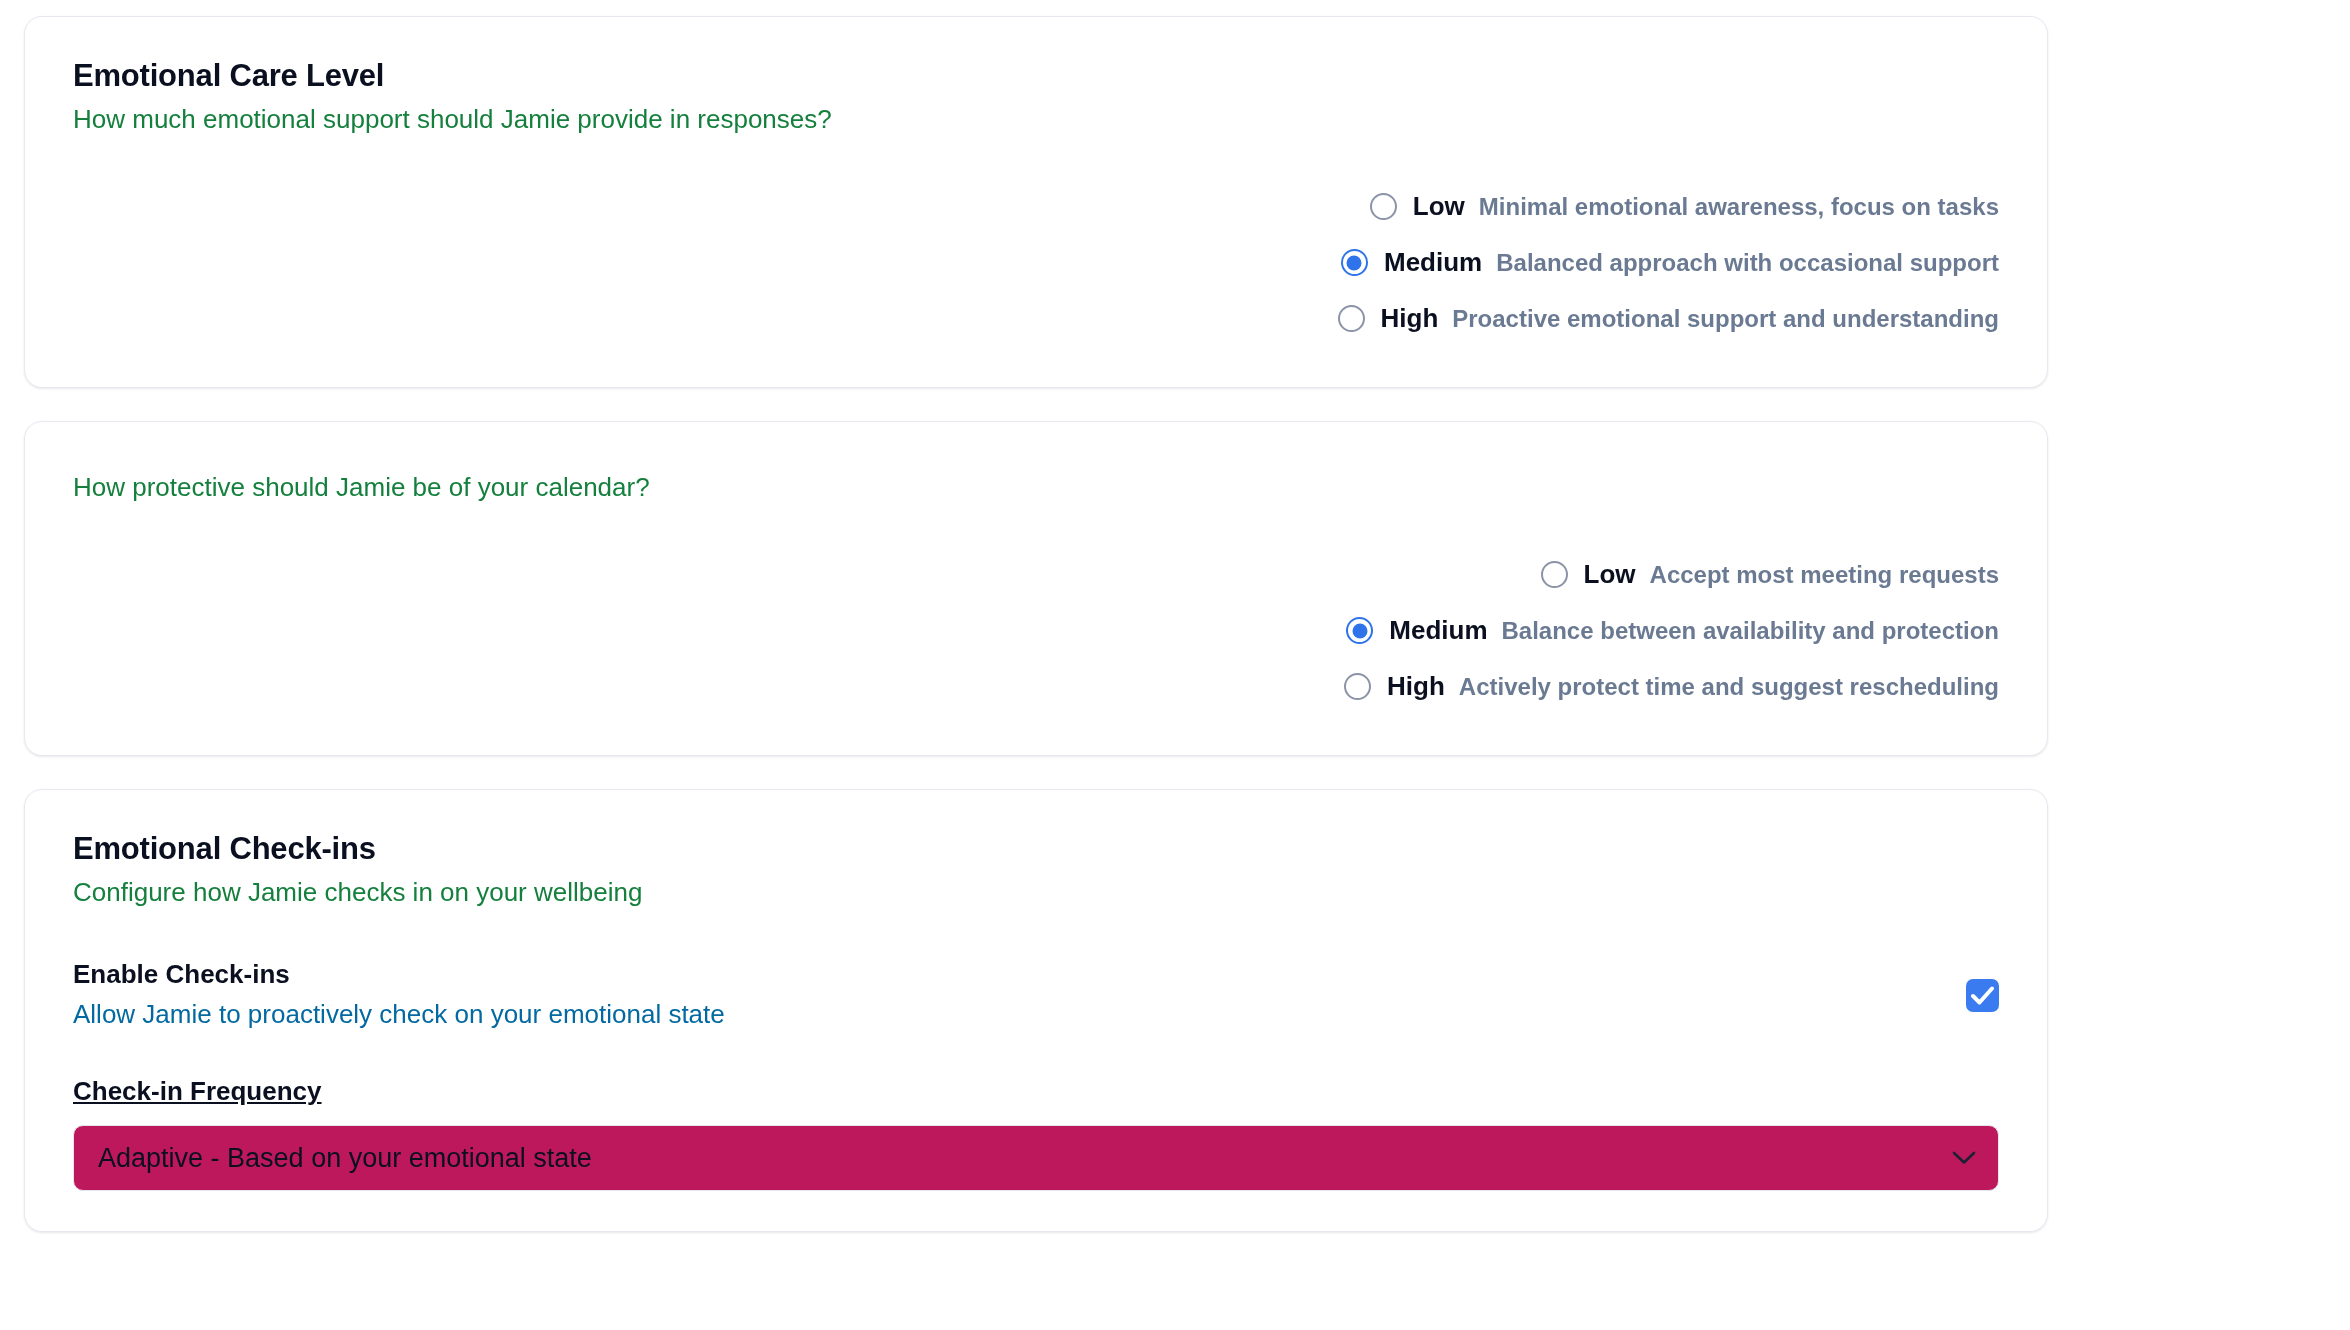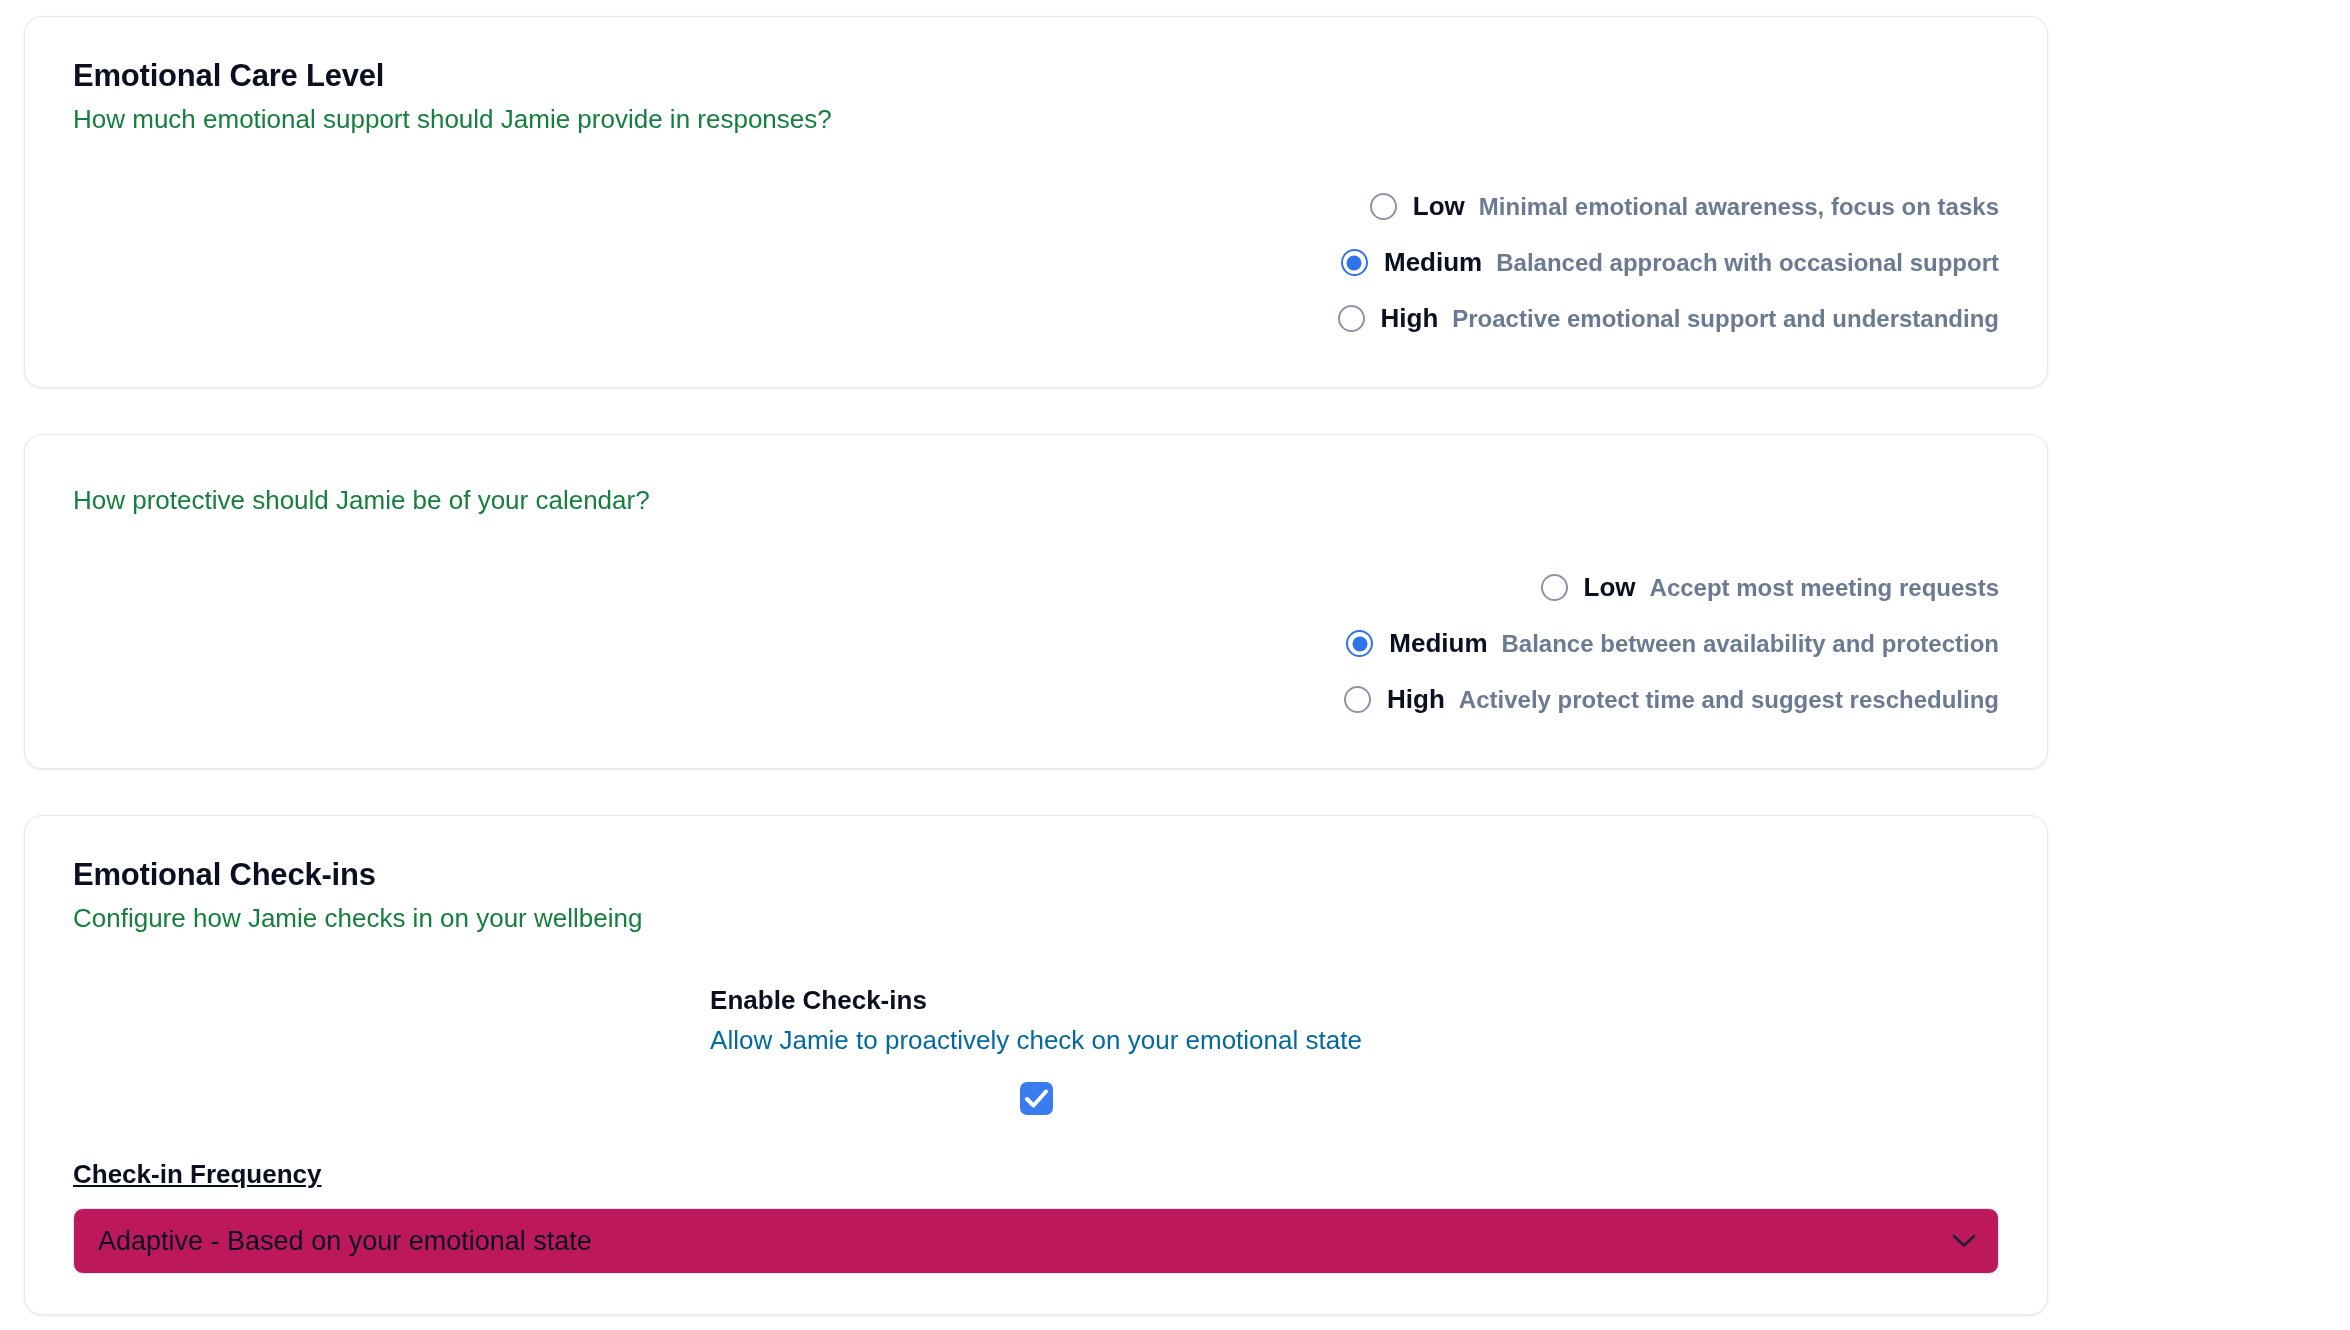--- a/index.html
+++ b/index.html
@@ -14,21 +14,21 @@
     -webkit-font-smoothing: antialiased;
   }
 
   .page {
     width: 2072px;
     height: 1330px;
     box-sizing: border-box;
     padding: 16px 24px 24px 24px;
     display: flex;
     flex-direction: column;
-    gap: 46px;
+    gap: 33px;
   }
 
   .card {
     background: #ffffff;
     border: 1.5px solid #e7e9f1;
     border-radius: 18px;
     box-shadow: 0 1px 3px rgba(15, 23, 42, 0.06), 0 1px 2px rgba(15, 23, 42, 0.04);
     box-sizing: border-box;
     padding: 40px 48px 40px 48px;
   }
@@ -107,21 +107,20 @@
     white-space: nowrap;
   }
 
   
   .setting-row {
     margin-top: 48px;
     display: flex;
     align-items: center;
     justify-content: space-between;
     gap: 24px;
-    flex-direction: column;
   }
   .setting-text { display: flex; flex-direction: column; }
   .setting-label {
     font-size: 26px;
     font-weight: bold;
     color: #0b1020;
     line-height: 1.25;
   }
   .setting-desc {
     font-size: 26px;

